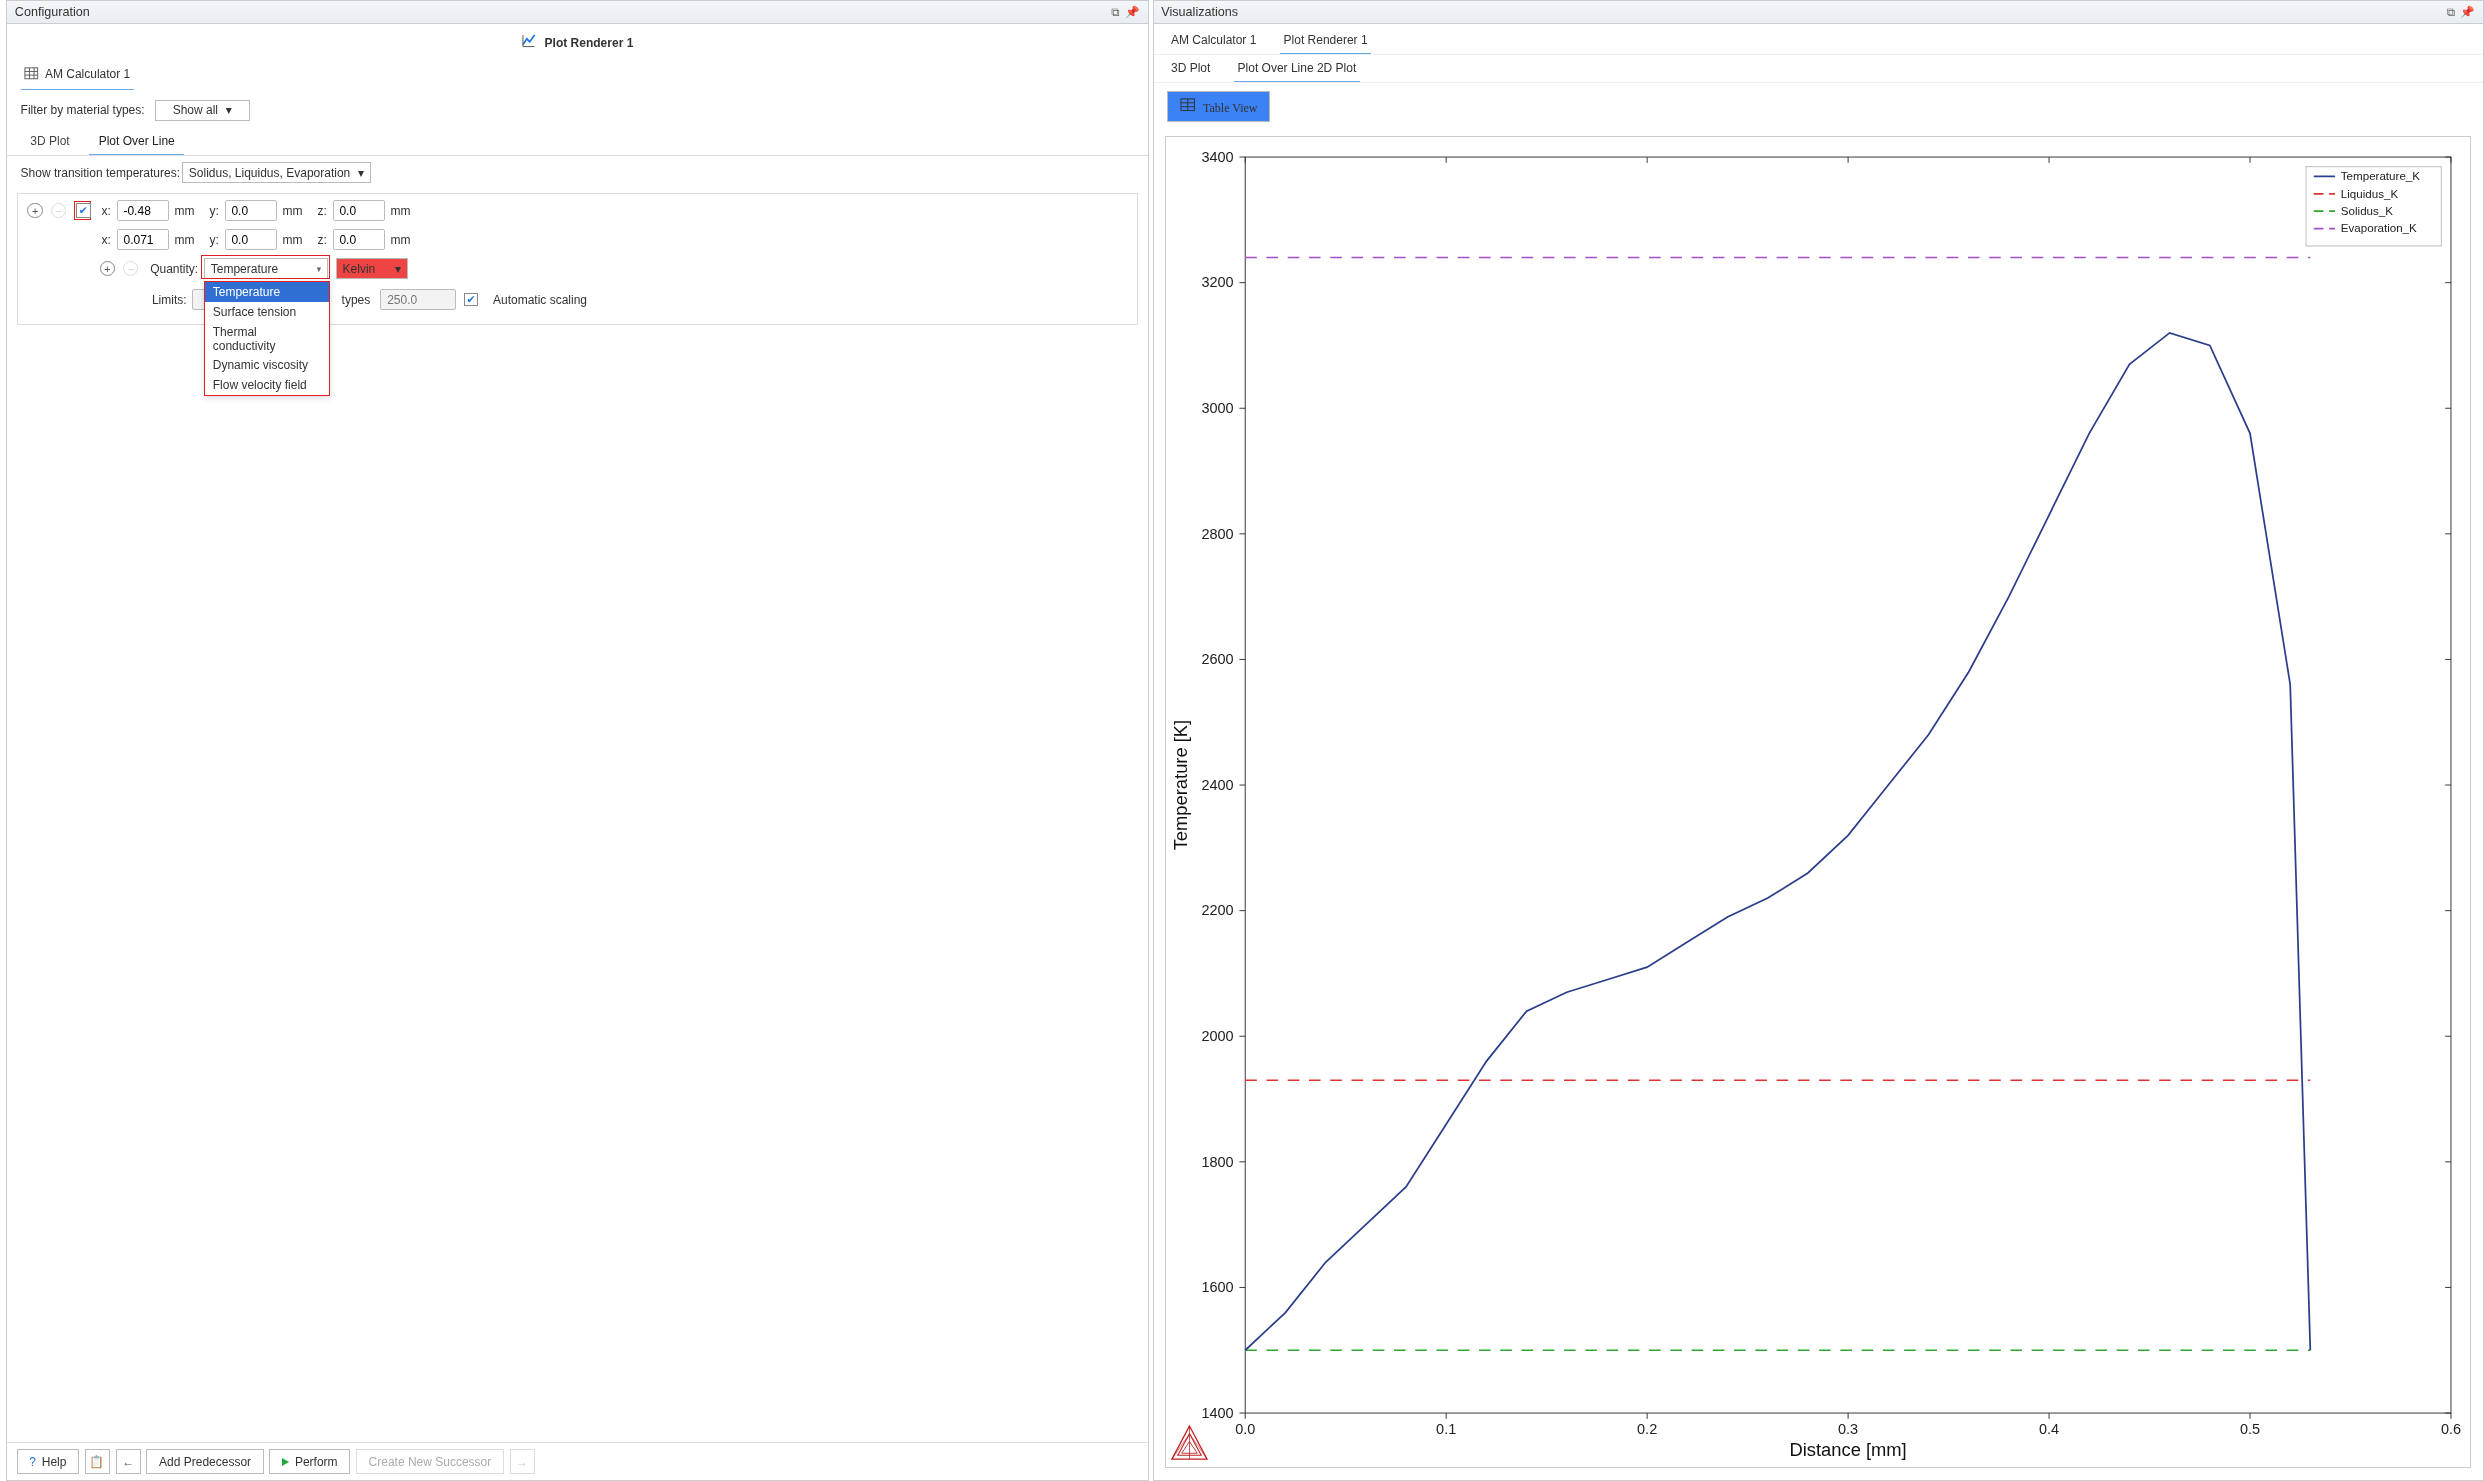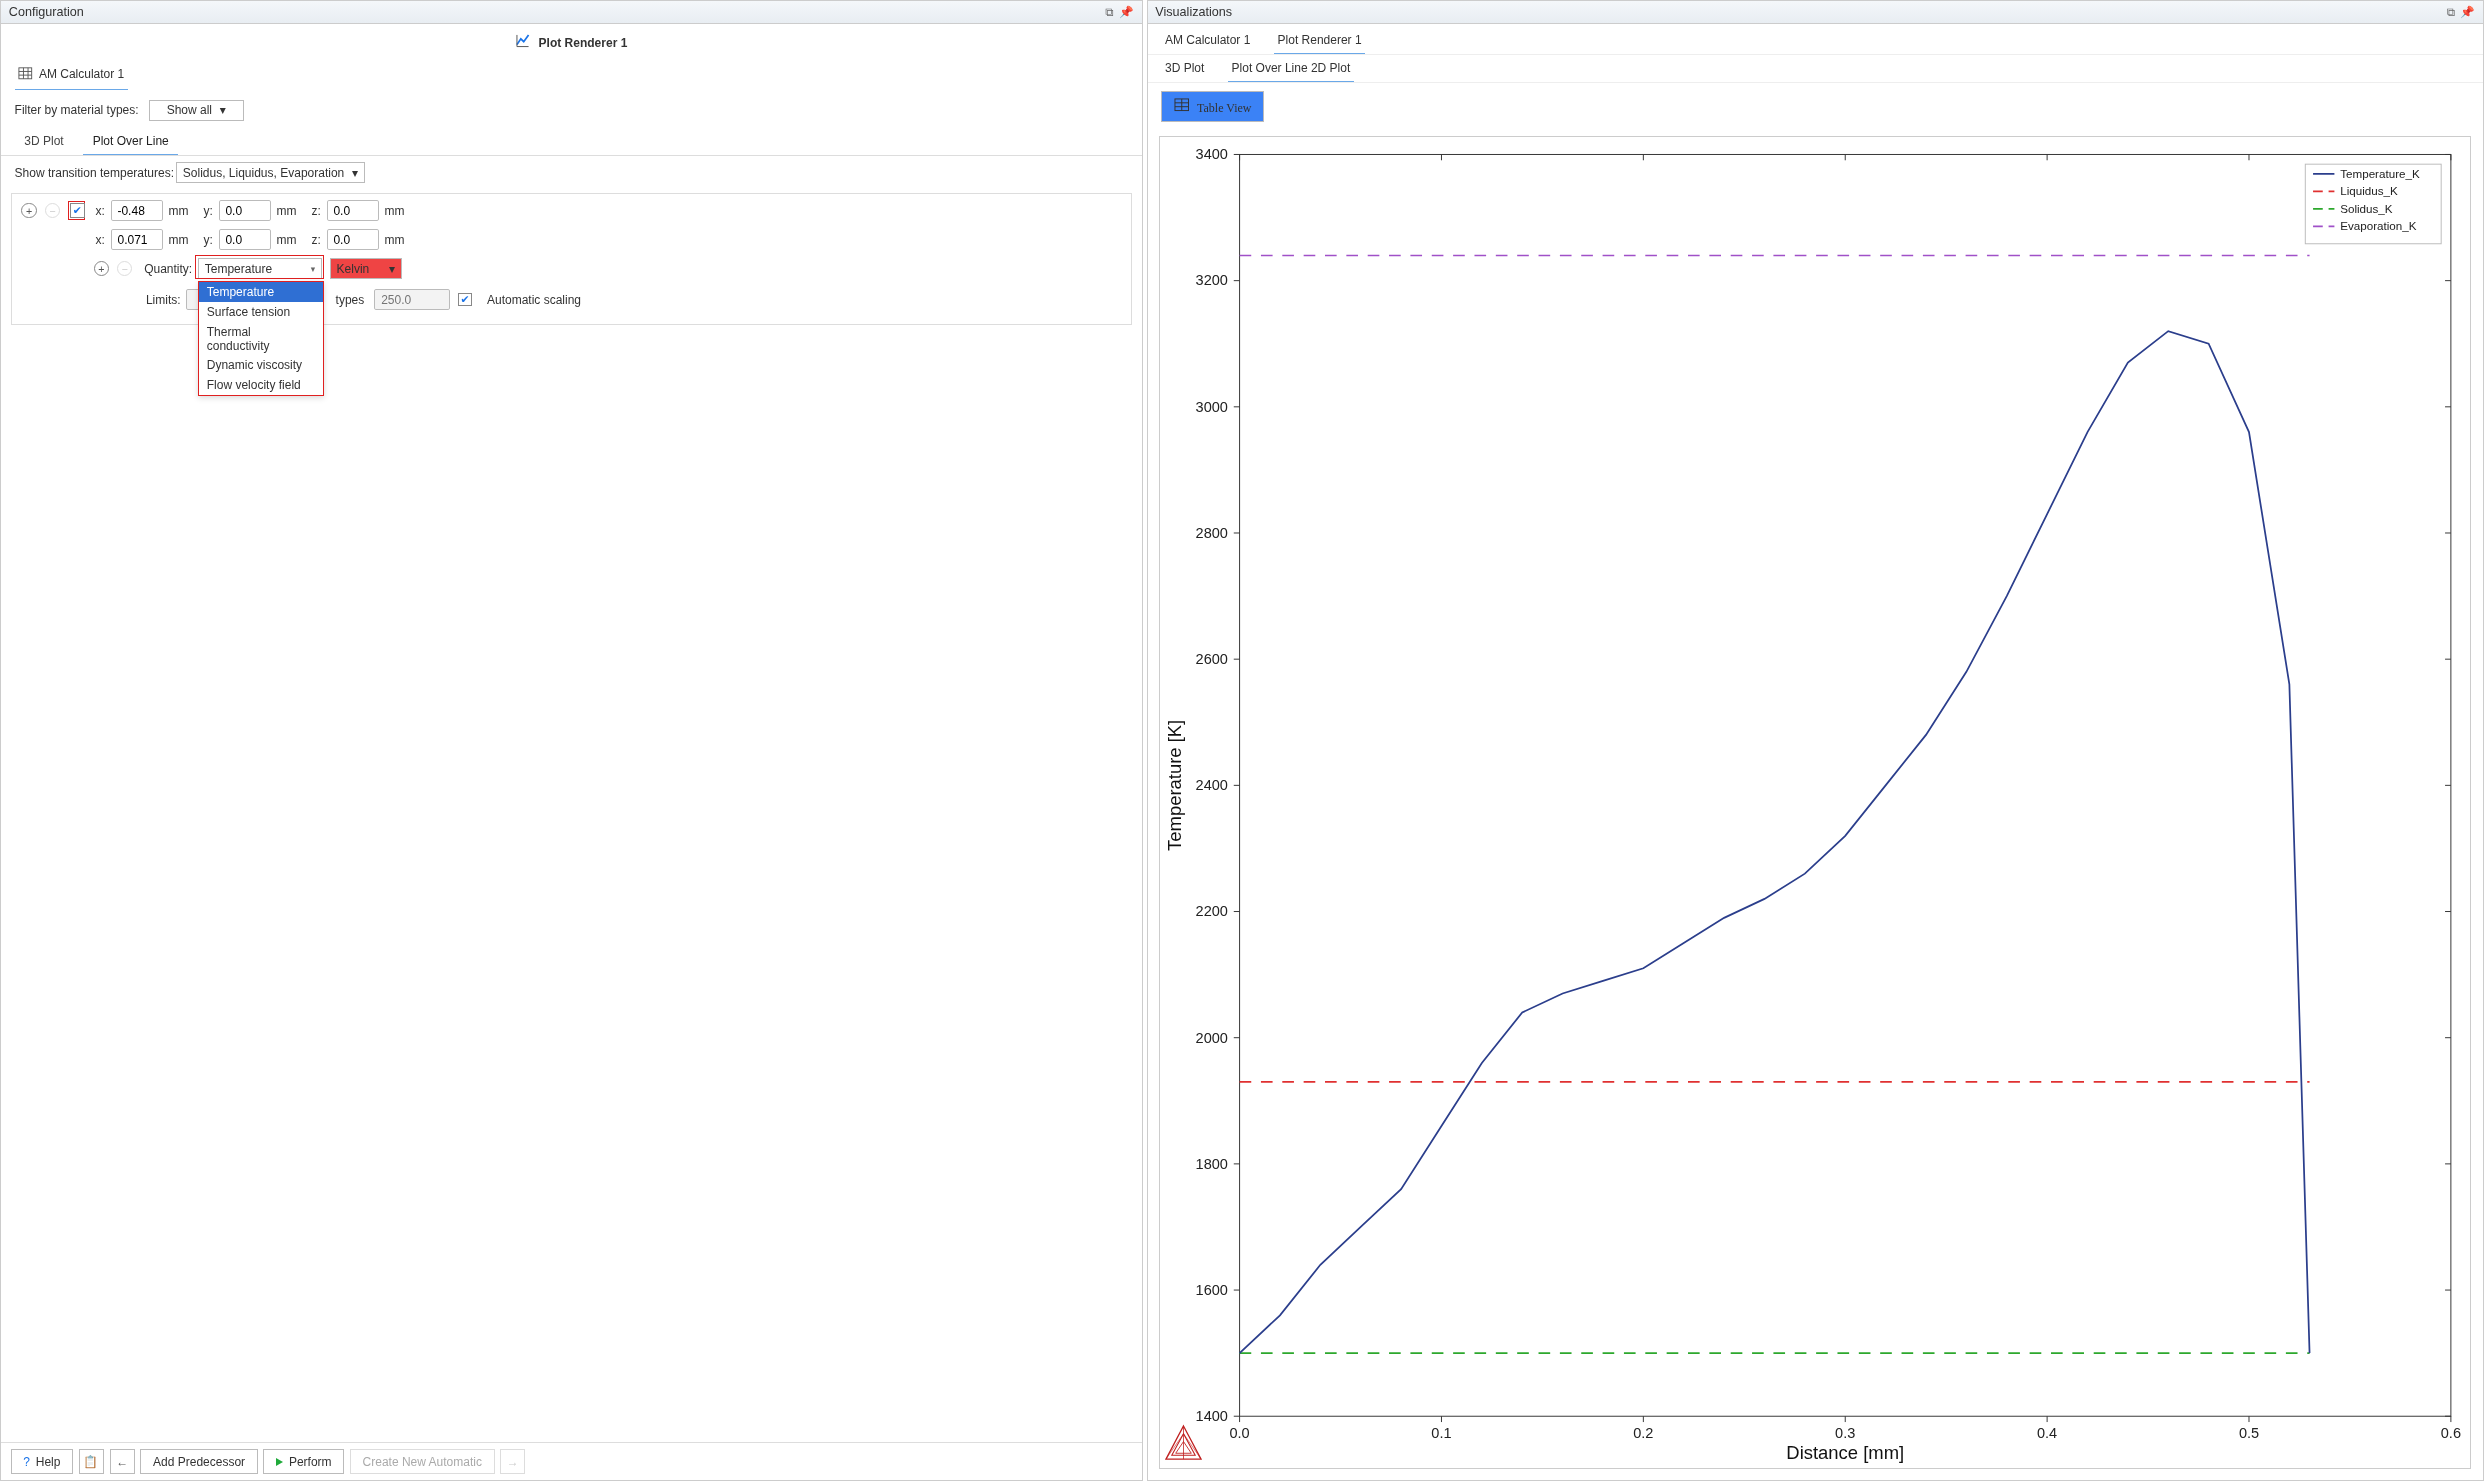--- a/index.html
+++ b/index.html
@@ -13,20 +13,21 @@
   }
   .app {
     display: flex;
     width: 100%;
     height: 100%;
   }
   .panel {
     display: flex;
     flex-direction: column;
     border: 1px solid #ccc;
+    margin-left: 6px;
   }
   .panel.left { width: 46%; }
   .panel.right { flex: 1; margin-left: 3.9px; }
   .panel-header {
     background: linear-gradient(#f4f7fa, #e8edf2);
     border-bottom: 1px solid #ccc;
     padding: 3.9px 7.8px;
     display: flex;
     align-items: center;
     justify-content: space-between;
@@ -364,21 +365,21 @@
         <span>📋</span>
       </span>
       <span class="sq">
         <span>←</span>
       </span>
       <span class="mainbtn">Add Predecessor</span>
       <span class="mainbtn">
         <span class="green-tri"></span>
         <span>Perform</span>
       </span>
-      <span class="mainbtn disabled" style="color:#aaa;border-color:#ddd;">Create New Automatic</span>
+      <span class="mainbtn disabled" style="color:#aaa;border-color:#ddd;">Create New Successor</span>
       <span class="sq disabled">
         <span>→</span>
       </span>
     </div>
   </div>
 
   <div class="panel right">
     <div class="panel-header">
       <span>Visualizations</span>
       <div class="ctrls">

